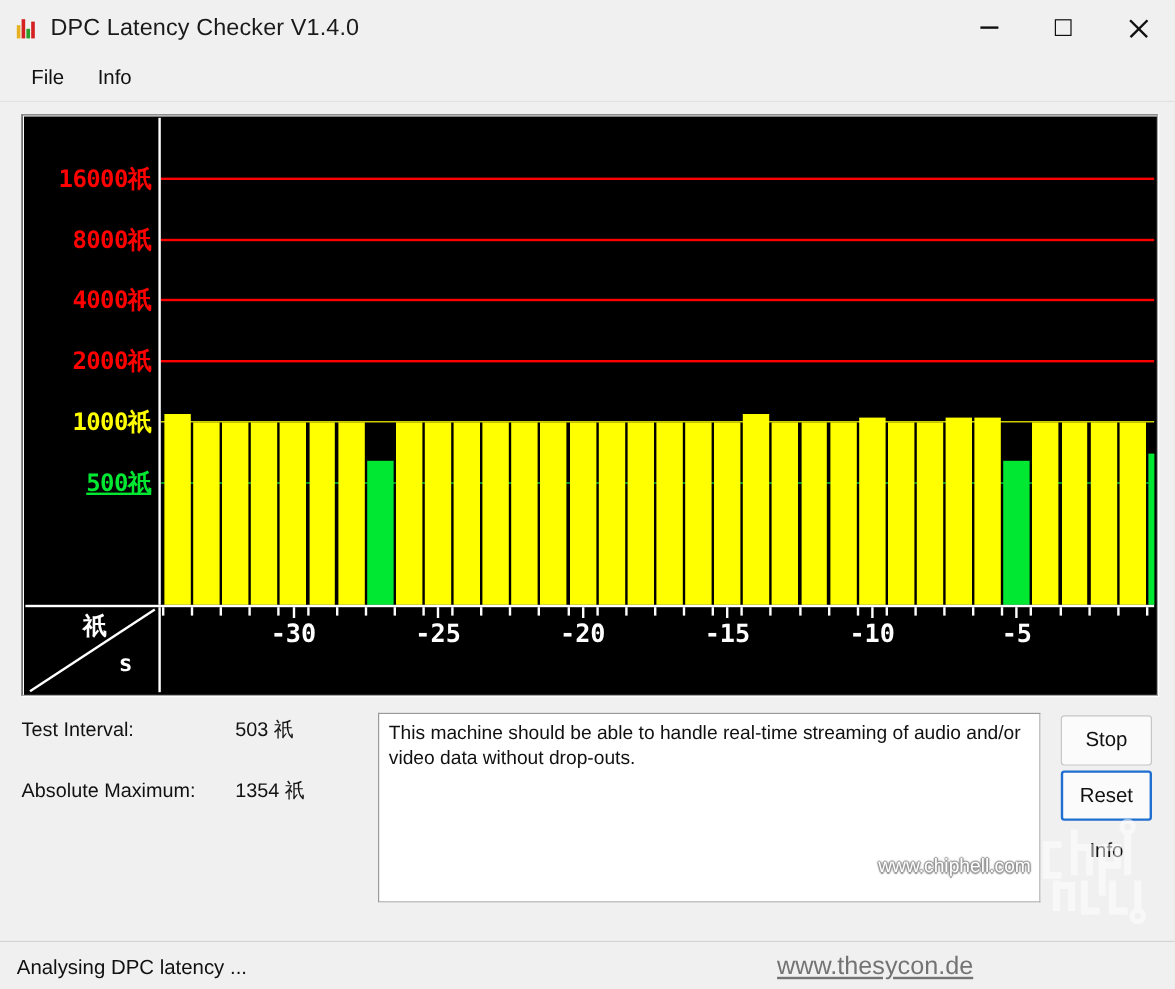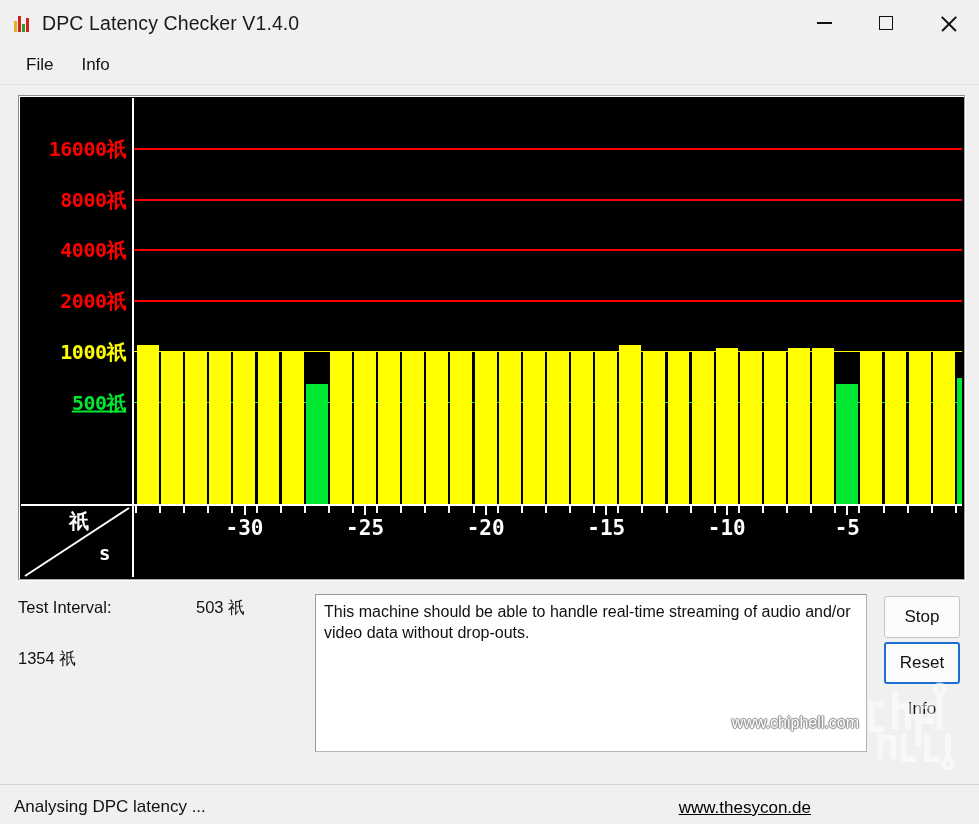--- a/index.html
+++ b/index.html
@@ -220,21 +220,21 @@
   .spacer { flex: 1 1 auto; }
   .statusbar {
     height: 40px; border-top: 1px solid #d4d4d4;
     display: flex; align-items: center;
     padding: 4px 14px 0 14px; flex: 0 0 auto;
     position: relative; background: #f0f0f0;
   }
   .status-text { font-size: 17px; color: #111; }
   .status-link {
     position: absolute; right: 168px; bottom: 6px;
-    font-size: 17px; color: #000000;
+    font-size: 21px; color: #737373;
     text-decoration: underline; cursor: pointer;
   }
 </style>
 </head>
 <body>
 
 <div id="app">
 
   <div class="titlebar">
     <span class="app-icon">
@@ -391,20 +391,21 @@
   </div>
 
   <div class="inforow">
 
     <div class="statcol">
       <div class="statline">
         <span class="stat-label">Test Interval:</span>
         <span class="stat-value">503 祇</span>
       </div>
       <div class="statline">
+        <span class="stat-label">Absolute Maximum:</span>
         <span class="stat-value">1354 祇</span>
       </div>
     </div>
 
     <div class="msgbox">This machine should be able to handle real-time streaming of audio and/or video data without drop-outs.</div>
 
     <div class="btncol">
       <div class="btn">Stop</div>
       <div class="btn focused">Reset</div>
       <div class="btn ghost">Info</div>

